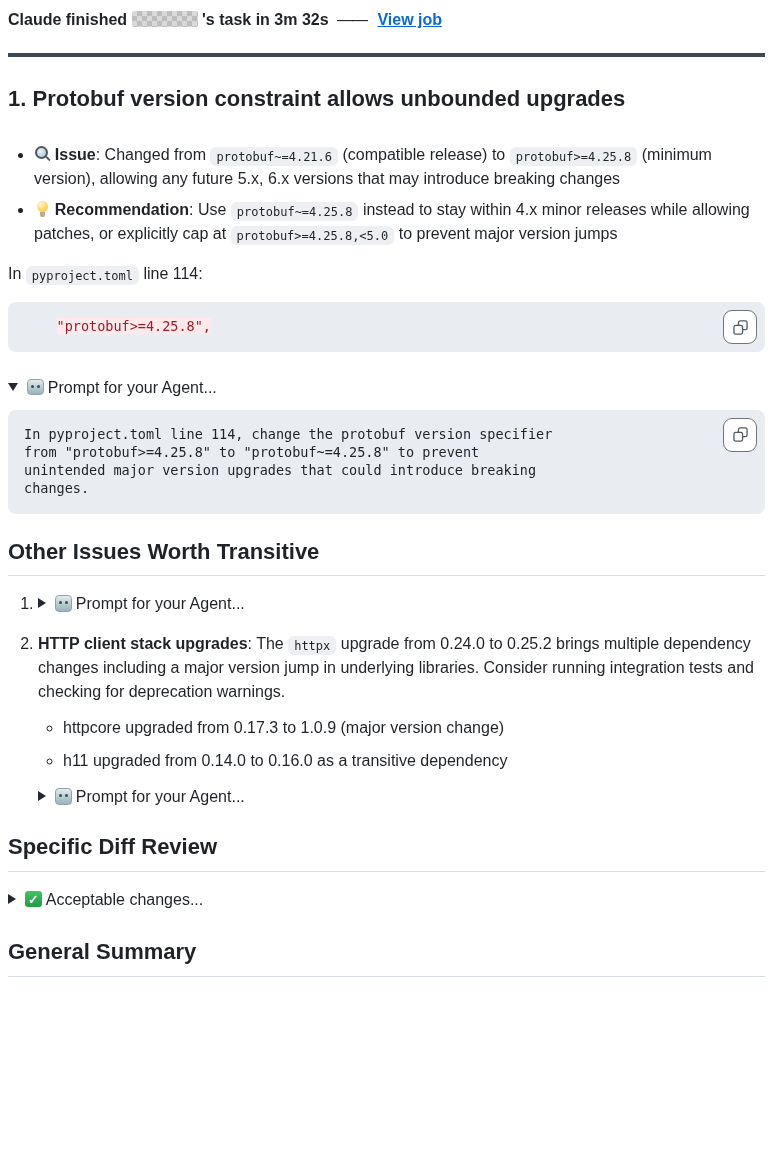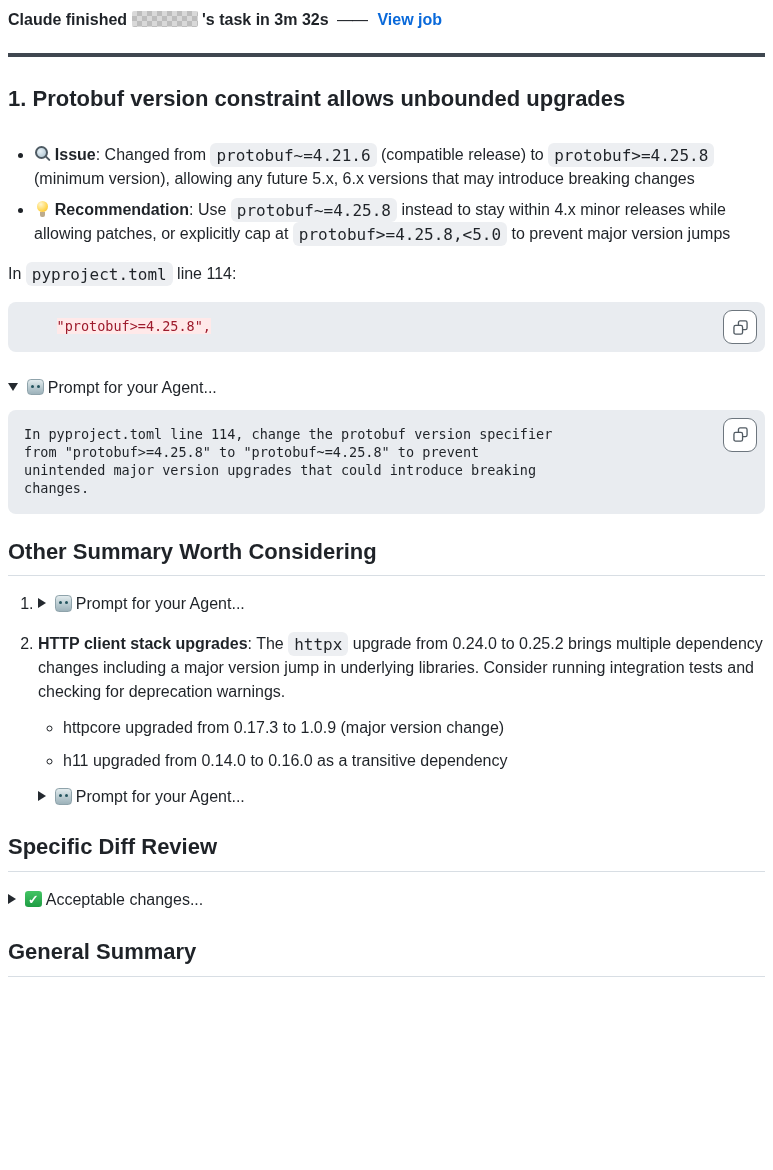--- a/index.html
+++ b/index.html
@@ -6,21 +6,21 @@
   html, body { margin: 0; padding: 0; background: #ffffff; }
   body { width: 773px; }
   .page {
     padding: 8px 8px 16px 8px;
     font-family: "Liberation Sans", sans-serif;
     font-size: 16px;
     line-height: 1.5;
     color: #1f2328;
   }
 
-  a.lnk { color: #0969da; cursor: pointer; }
+  a.lnk { color: #0969da; text-decoration: underline; cursor: pointer; }
 
   
   .topline { margin: 0; font-weight: 700; }
   .topline .sep { font-weight: 400; margin: 0 6px 0 4px; letter-spacing: -1px; }
   .redacted {
     display: inline-block; width: 66px; height: 16px; vertical-align: -2px;
     border-radius: 2px; background-color: #d9d9d9;
     background-image:
       linear-gradient(45deg, #bdbdbd 25%, transparent 25%, transparent 75%, #bdbdbd 75%),
       linear-gradient(45deg, #bdbdbd 25%, transparent 25%, transparent 75%, #bdbdbd 75%);
@@ -43,21 +43,21 @@
   h3 { font-size: 22px; margin: 22px 0 28px; }
 
   ul.bullets { margin: 0 0 16px; padding-left: 26px; }
   ul.bullets > li { margin: 2px 0 7px; }
 
   p.loc { margin: 7px 0 16px; }
 
   
   code.ic {
     font-family: "DejaVu Sans Mono", monospace;
-    font-size: 16px;
+    font-size: 12px;
     background: #edeff2;
     border-radius: 6px;
     padding: 2.5px 6px;
     white-space: pre-wrap;
   }
 
   
   .codeblock {
     position: relative; background: #e9ecf0; border-radius: 8px;
     padding: 16px; margin: 0 0 16px;
@@ -182,21 +182,21 @@
 changes.</pre>
       <button class="copy-btn">
         <svg width="15" height="15" viewBox="0 0 16 16">
           <rect x="5.8" y="1" width="9.2" height="9.2" rx="1.8" fill="none" stroke="#505a62" stroke-width="1.4"></rect>
           <rect x="1" y="5.8" width="9.2" height="9.2" rx="1.8" fill="#ffffff" stroke="#505a62" stroke-width="1.4"></rect>
         </svg>
       </button>
     </div>
   </details>
 
-  <h2>Other Summary Worth Considering</h2>
+  <h2>Other Issues Worth Transitive</h2>
 
   <ol class="issues">
     <li>
       <details class="in-list">
         <summary>
           <span class="tri"></span><span class="icon icon-robot"></span><span>Prompt for your Agent...</span>
         </summary>
       </details>
     </li>
     <li>

